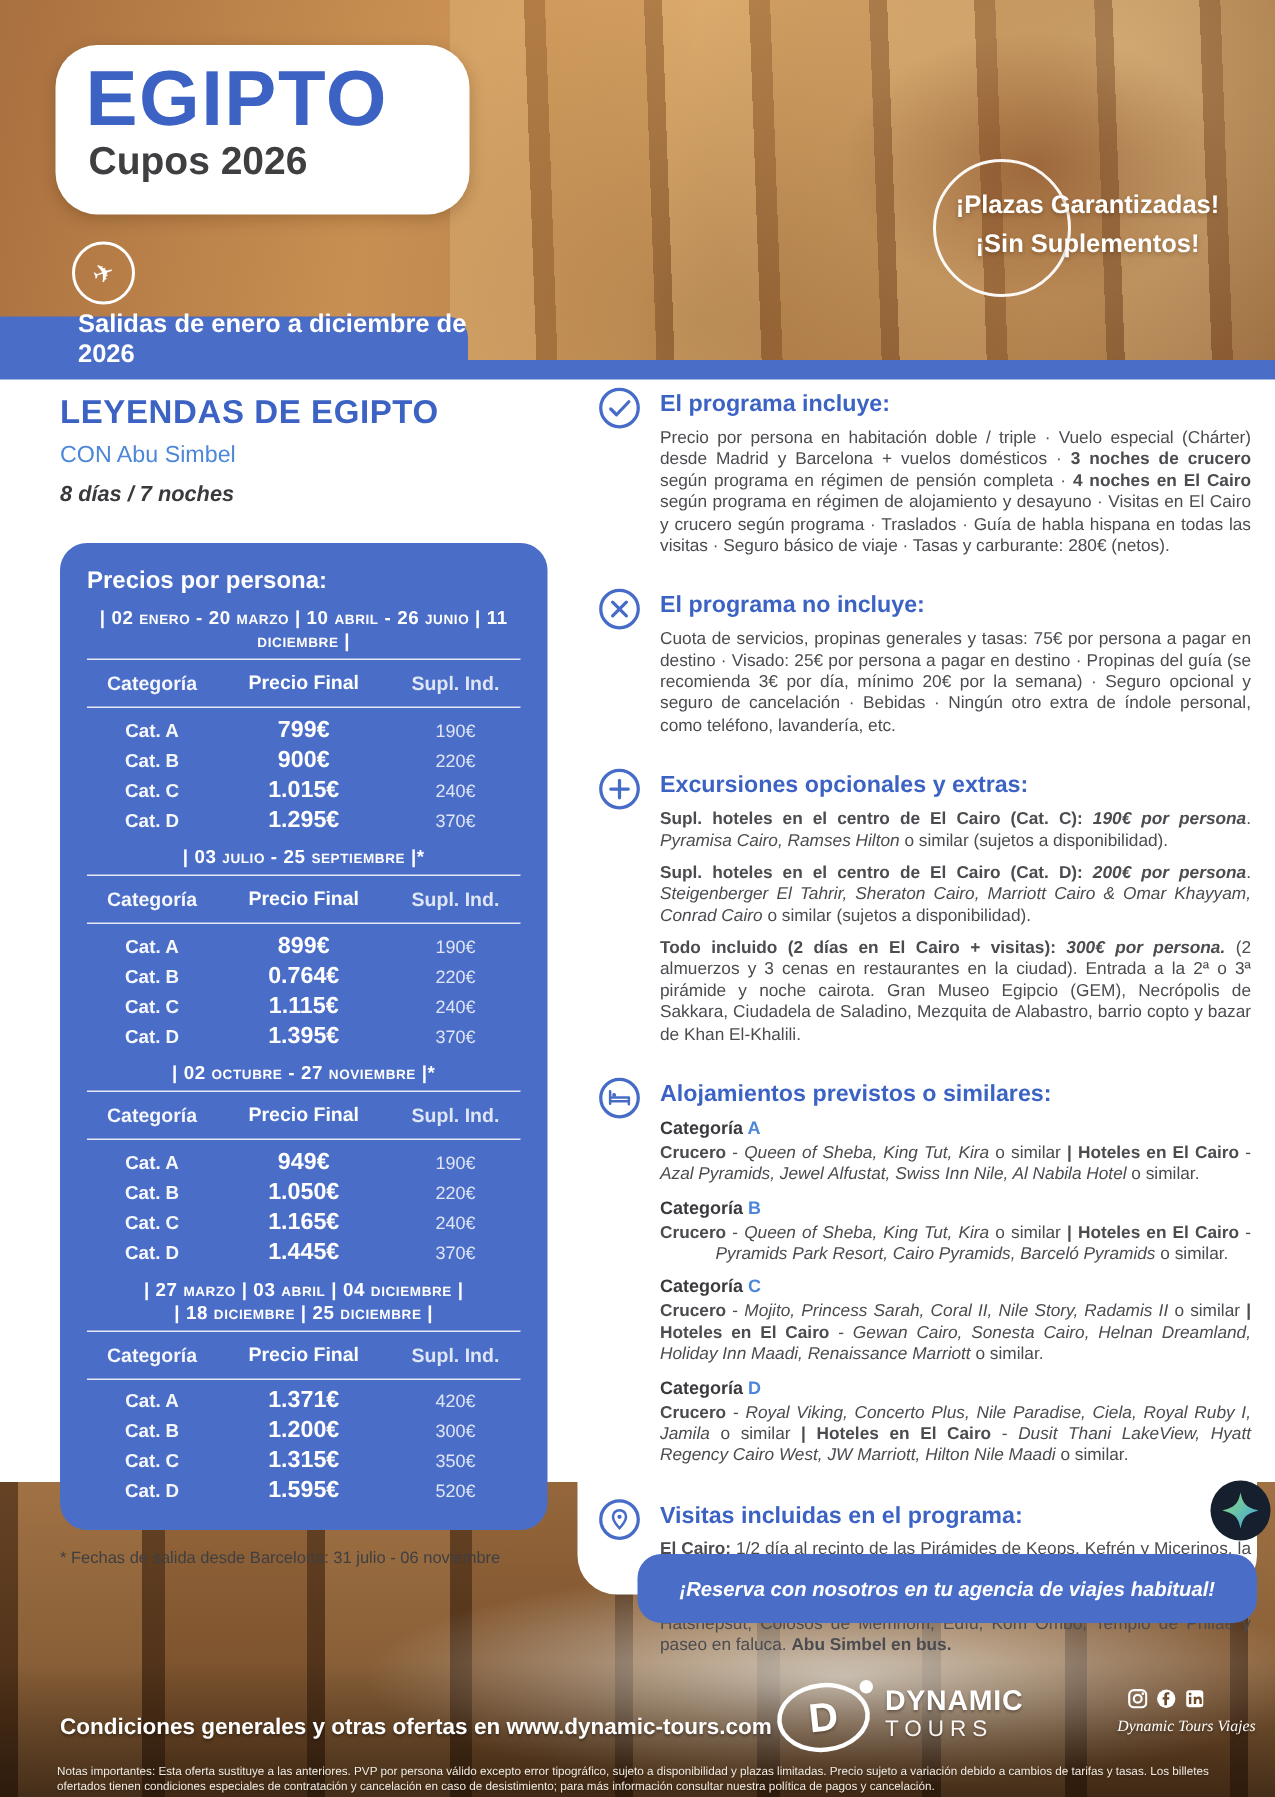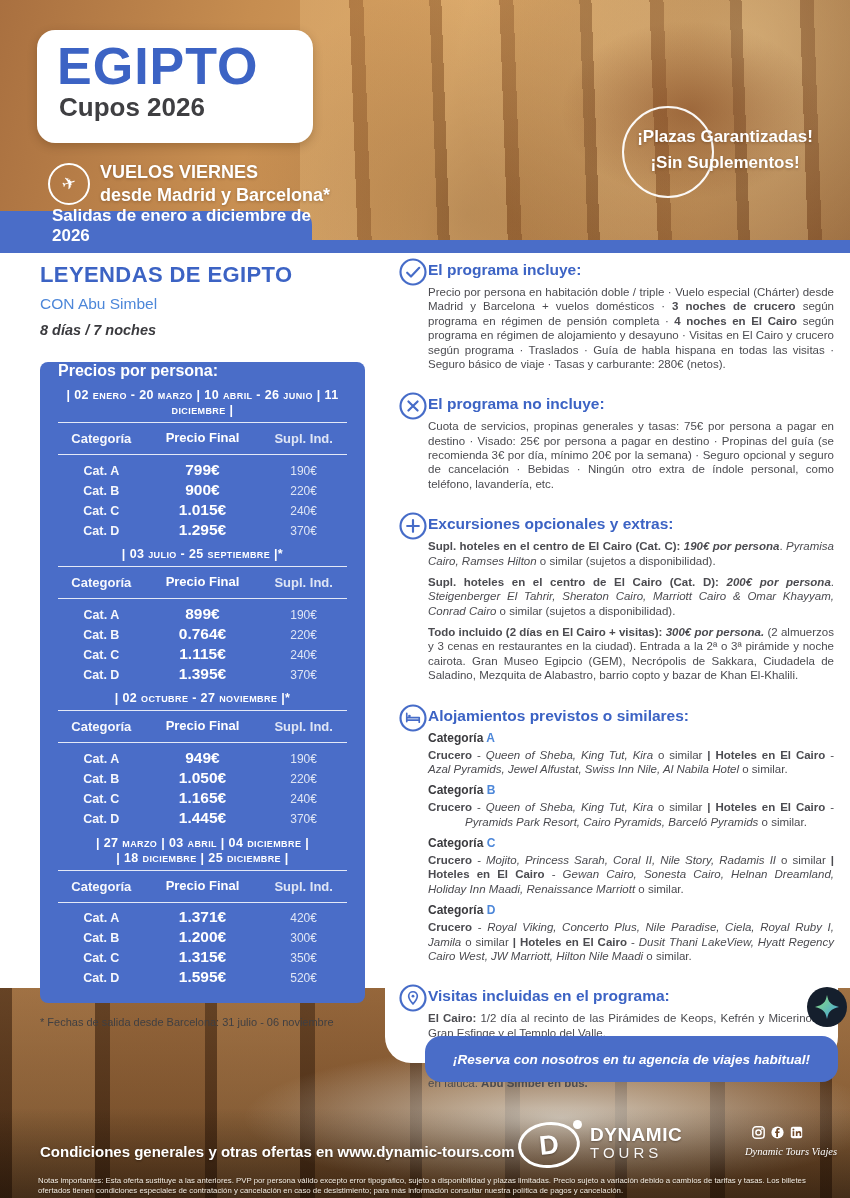--- a/index.html
+++ b/index.html
@@ -27,21 +27,21 @@
       linear-gradient(180deg,#8d6038 0%,#714a29 45%,#4c3018 100%);}
   .photo-bottom .dark{position:absolute;left:0;bottom:0;width:100%;height:90px;
     background:linear-gradient(180deg,transparent,rgba(28,16,7,.55));}
 
   .white-main{position:absolute;left:0;top:252px;width:850px;height:736px;background:#ffffff;}
   .right-ext{position:absolute;left:385px;top:985px;width:453px;height:78px;background:#ffffff;
     border-radius:0 0 26px 26px;}
 
   
   .title-card{position:absolute;left:37px;top:30px;width:276px;height:113px;background:#fff;
-    border-radius:18px;box-shadow:0 3px 10px rgba(60,30,0,.25);}
+    border-radius:28px;box-shadow:0 3px 10px rgba(60,30,0,.25);}
   .t-main{margin:10px 0 0 20px;font-size:52px;font-weight:800;letter-spacing:1px;color:#3c63c4;line-height:1;}
   .t-sub{margin:2px 0 0 22px;font-size:26px;font-weight:700;color:#3f3f42;line-height:1;}
 
   .badge-circle{position:absolute;left:622px;top:106px;width:88px;height:88px;border:2.5px solid #fff;
     border-radius:50%;opacity:.95;}
   .badge-text{position:absolute;left:595px;top:124px;width:260px;text-align:center;color:#fff;
     font-size:17px;font-weight:700;line-height:1.55;text-shadow:0 1px 3px rgba(60,30,0,.35);}
 
   .flights{position:absolute;left:48px;top:161px;display:flex;align-items:center;gap:10px;color:#fff;}
   .plane{width:38px;height:38px;border:2.2px solid #fff;border-radius:50%;display:flex;
@@ -53,37 +53,37 @@
   .salidas-tab{position:absolute;left:0;top:211px;width:312px;height:30px;background:#4a6dc8;
     border-radius:0 14px 0 0;color:#fff;font-size:17px;font-weight:700;
     display:flex;align-items:center;padding-left:52px;box-sizing:border-box;}
 
   
   .left-col{position:absolute;left:40px;top:262px;width:325px;}
   .prog-title{font-size:22px;font-weight:800;color:#3c63c4;letter-spacing:.4px;}
   .prog-sub{margin-top:7px;font-size:15.5px;color:#4d87d9;}
   .prog-dur{margin-top:9px;font-size:14.5px;font-style:italic;font-weight:700;color:#3a3a3e;}
 
-  .price-panel{margin-top:24px;width:325px;box-sizing:border-box;background:#4a6dc8;border-radius:8px;
-    padding:0 18px 16px;color:#fff;}
+  .price-panel{margin-top:24px;width:325px;box-sizing:border-box;background:#4a6dc8;border-radius:18px;
+    padding:17px 18px 16px;color:#fff;}
   .pp-title{font-size:16px;font-weight:800;margin-bottom:6px;}
   .period{margin:8px 0 4px;text-align:center;font-size:12.5px;font-weight:700;
     font-variant:small-caps;letter-spacing:.4px;line-height:1.2;}
   .tline{border-top:1.5px solid rgba(255,255,255,.85);margin:4px 0;}
   .thead{display:flex;padding:4px 0;}
   .thead span{font-size:13px;font-weight:700;opacity:1;}
   .c-cat{width:30%;text-align:center;font-size:12.5px;color:rgba(255,255,255,.95);font-weight:bold;}
   .c-price{width:40%;text-align:center;font-size:15.5px;font-weight:800;line-height:1.1;}
   .c-sup{width:30%;text-align:center;font-size:12px;color:rgba(255,255,255,.82);}
   .trow{display:flex;align-items:baseline;padding:1.5px 0;}
   .footnote{margin-top:13px;font-size:11px;color:#3f3f42;}
 
   
   .right-col{position:absolute;left:398px;top:256px;width:436px;}
-  .section{display:flex;gap:0;margin-bottom:12px;justify-content:flex-end;}
+  .section{display:flex;gap:12px;margin-bottom:12px;justify-content:flex-end;}
   .sec-icon{width:30px;height:30px;flex:none;margin-top:1px;}
   .sec-body{flex:1;min-width:0;}
   .sec-title{font-size:15.5px;font-weight:800;color:#3c63c4;margin:5px 0 6px;}
   .sec-text{font-size:11.5px;color:#4b4b50;line-height:1.25;text-align:justify;margin:0 0 7px;}
   .cat-label{font-size:12px;font-weight:800;color:#3a3a3e;margin:4px 0 3px;}
   .cat-letter{color:#4d87d9;}
 
   
   .reserva{position:absolute;left:425px;top:1036px;width:413px;height:46px;background:#4a6dc8;
     border-radius:16px;display:flex;align-items:center;justify-content:center;color:#fff;
@@ -134,24 +134,20 @@
   <div class="badge-circle"></div>
   <div class="badge-text">
     <div>¡Plazas Garantizadas!</div>
     <div>¡Sin Suplementos!</div>
   </div>
 
   <div class="flights">
     <div class="plane">
         <span>✈</span>
       </div>
-    <div class="flights-text">
-      <div>VUELOS VIERNES</div>
-      <div>desde Madrid y Barcelona*</div>
-    </div>
   </div>
 
   <div class="salidas-strip"></div>
   <div class="salidas-tab">
     <span>Salidas de enero a diciembre de 2026</span>
   </div>
 
   <div class="left-col">
     <div class="prog-title">LEYENDAS DE EGIPTO</div>
     <div class="prog-sub">CON Abu Simbel</div>

